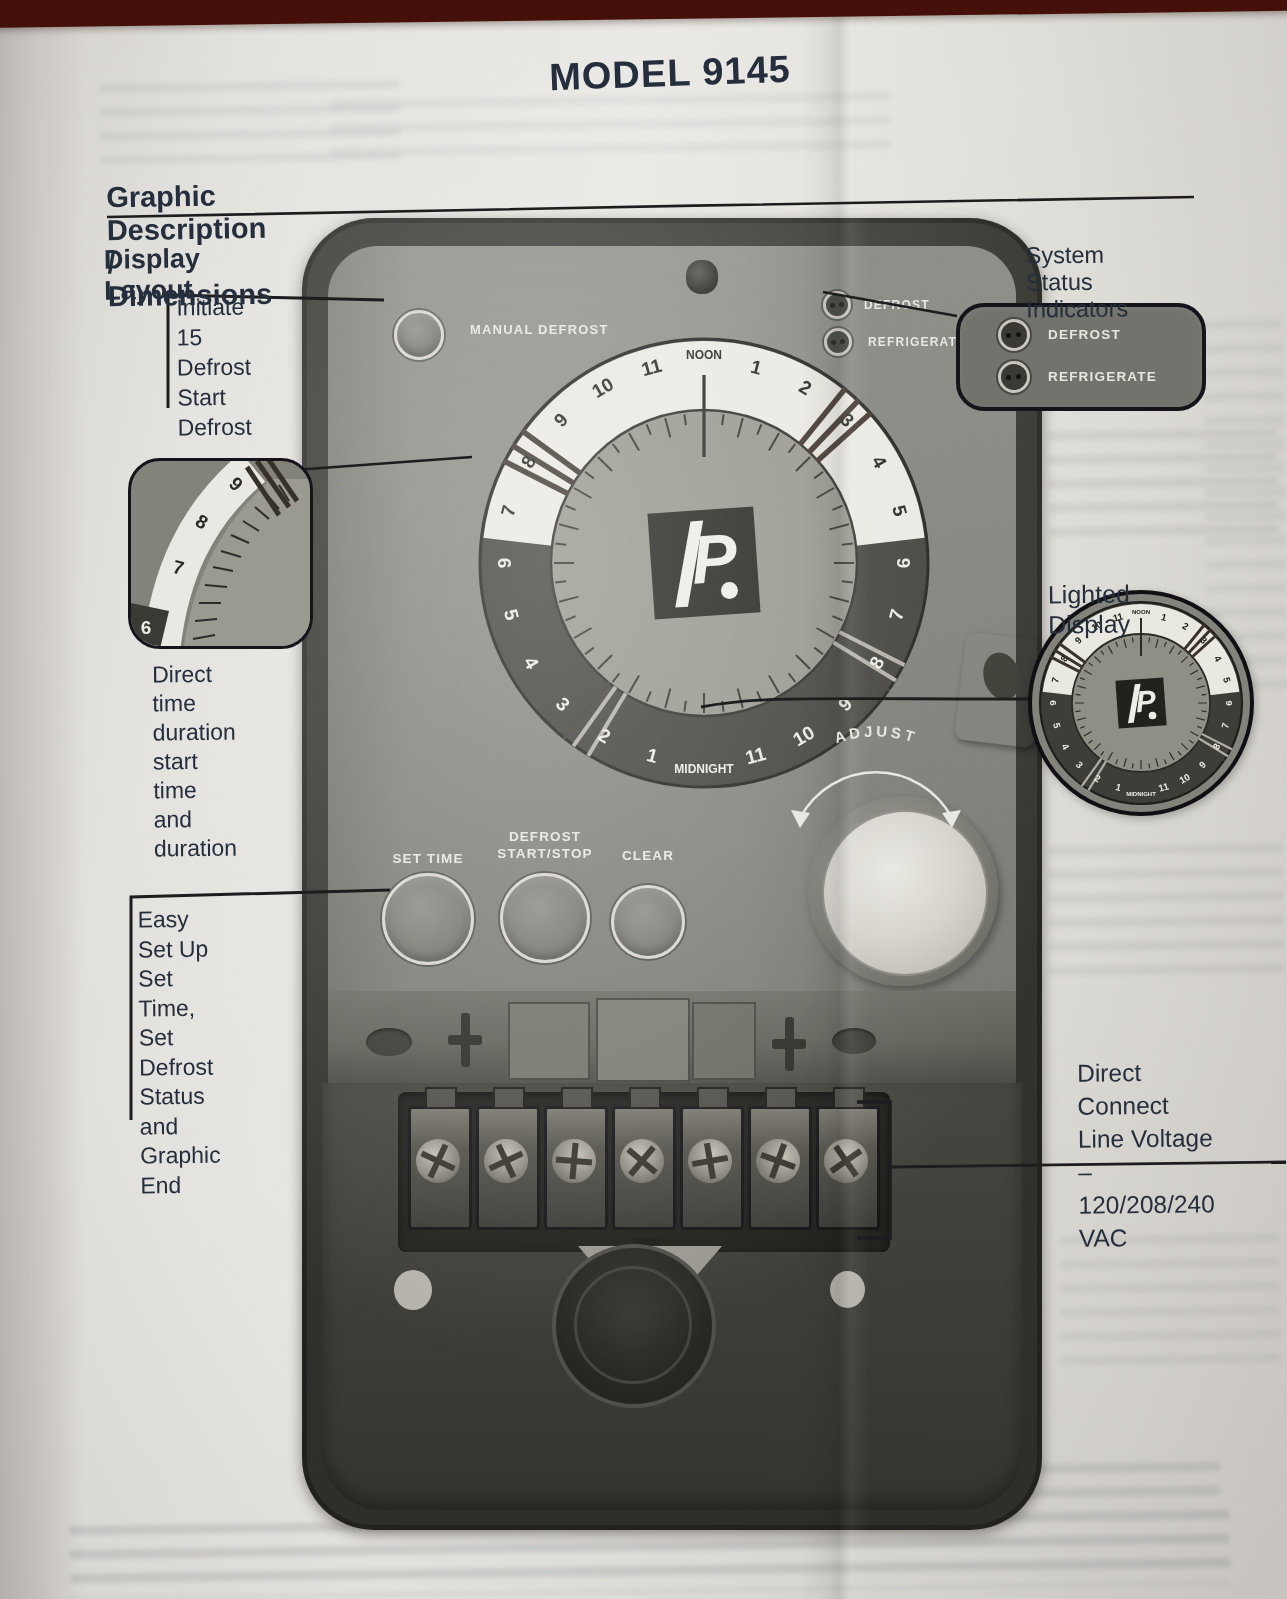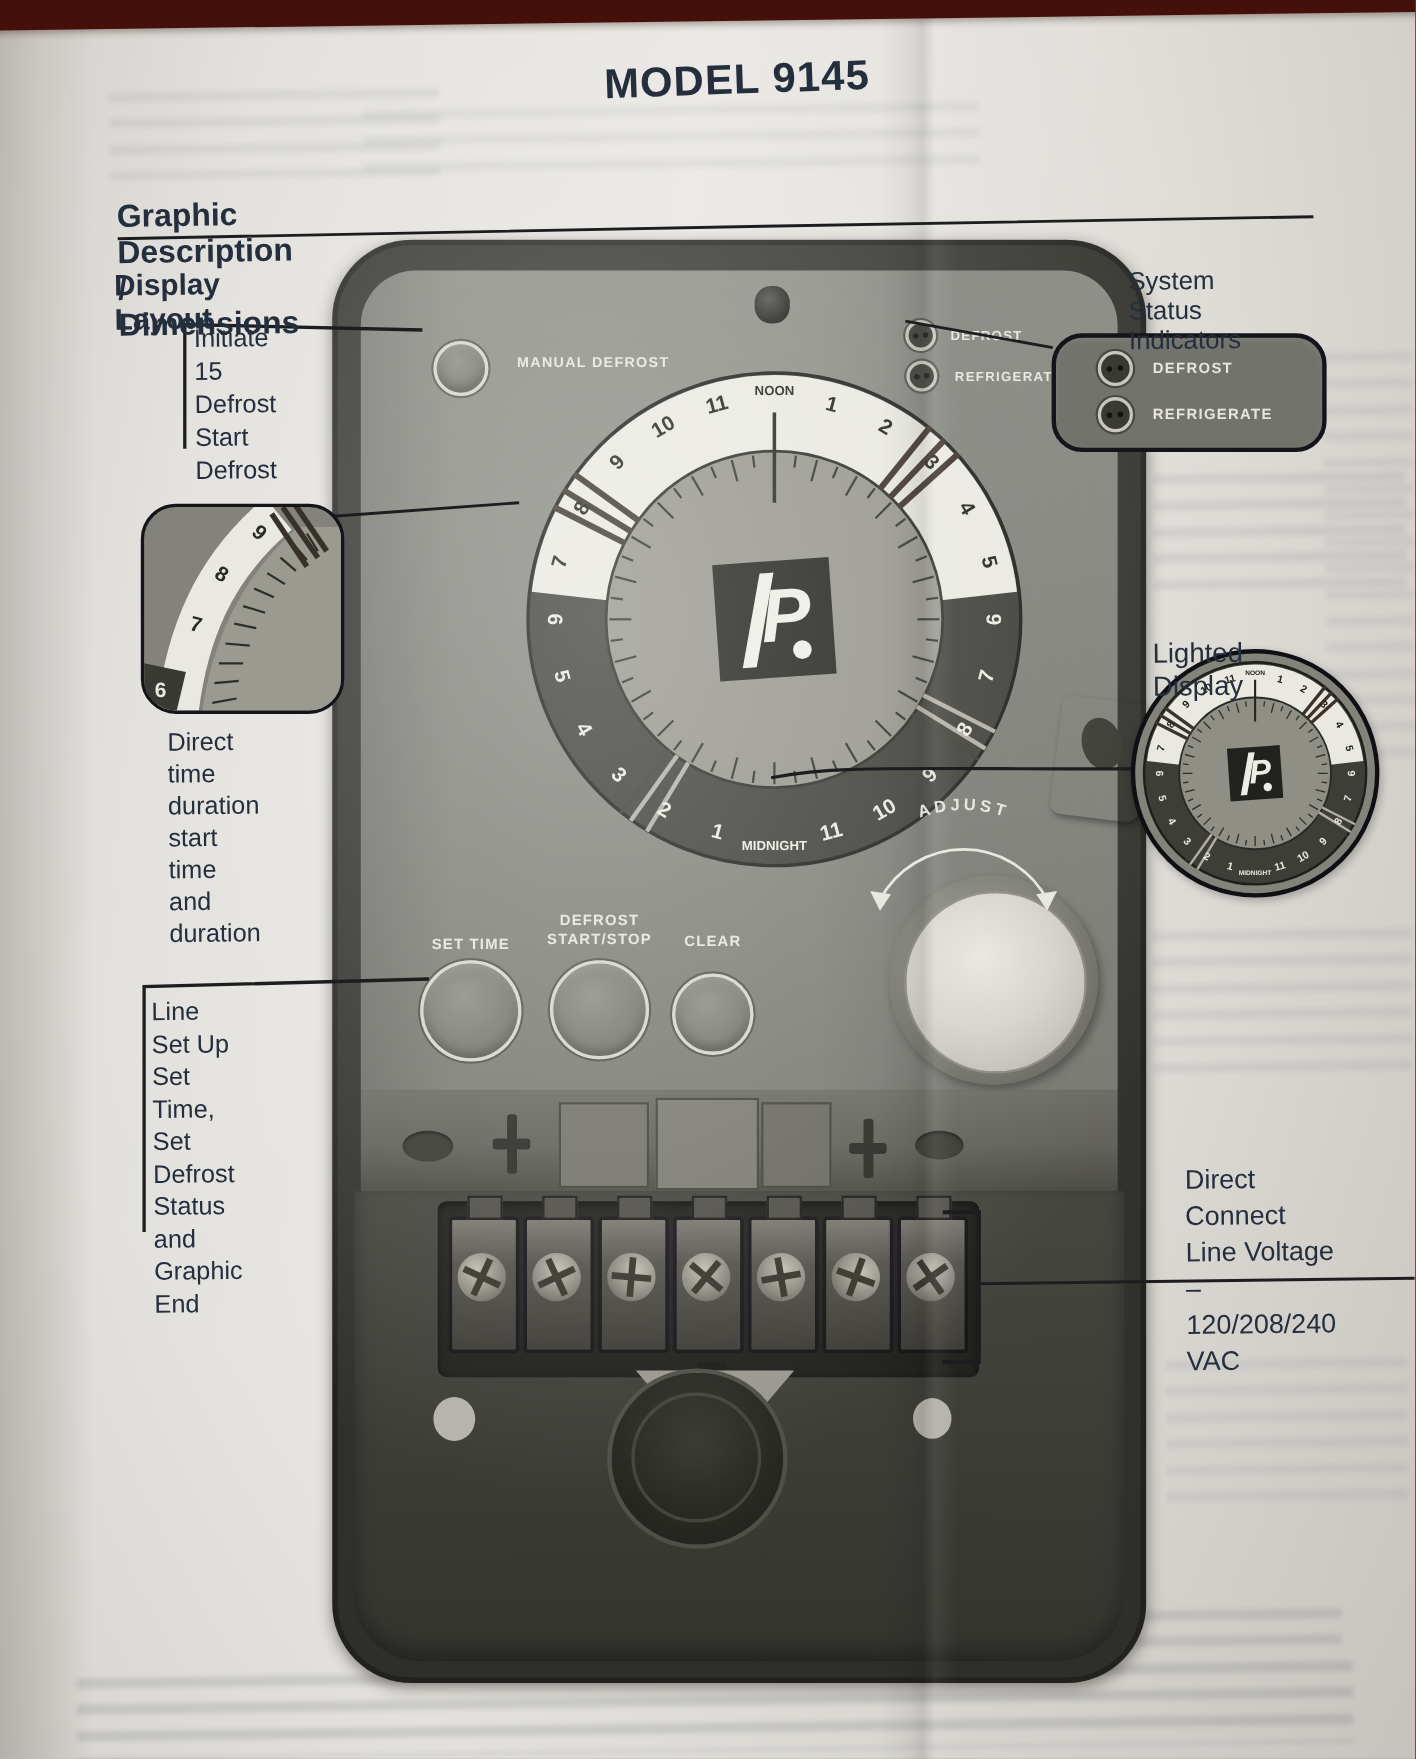--- a/index.html
+++ b/index.html
@@ -458,21 +458,21 @@
         <div>Direct</div>
         <div>time</div>
         <div>duration start</div>
         <div>time and</div>
         <div>duration</div>
       </div>
 
       <div class="callout ink" style="left:1048px;top:580px;font-size:25px;">Lighted Display</div>
 
       <div class="callout ink" style="left:139px;top:905px;">
-        <div>Line</div>
+        <div>Easy</div>
         <div>Set Up</div>
         <div>Set Time,</div>
         <div>Set Defrost</div>
         <div>Status</div>
         <div>and Graphic</div>
         <div>End</div>
       </div>
 
       <div class="callout ink" style="left:1078px;top:1056px;font-size:24.5px;line-height:33px;">
         <div>Direct Connect</div>

